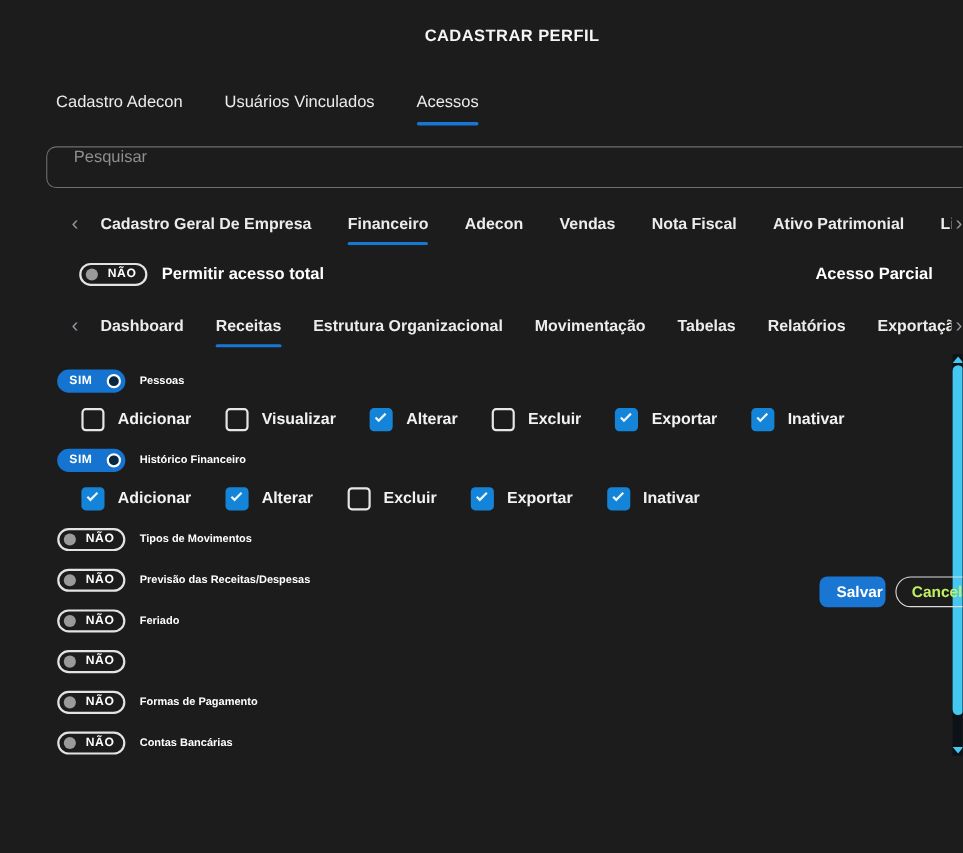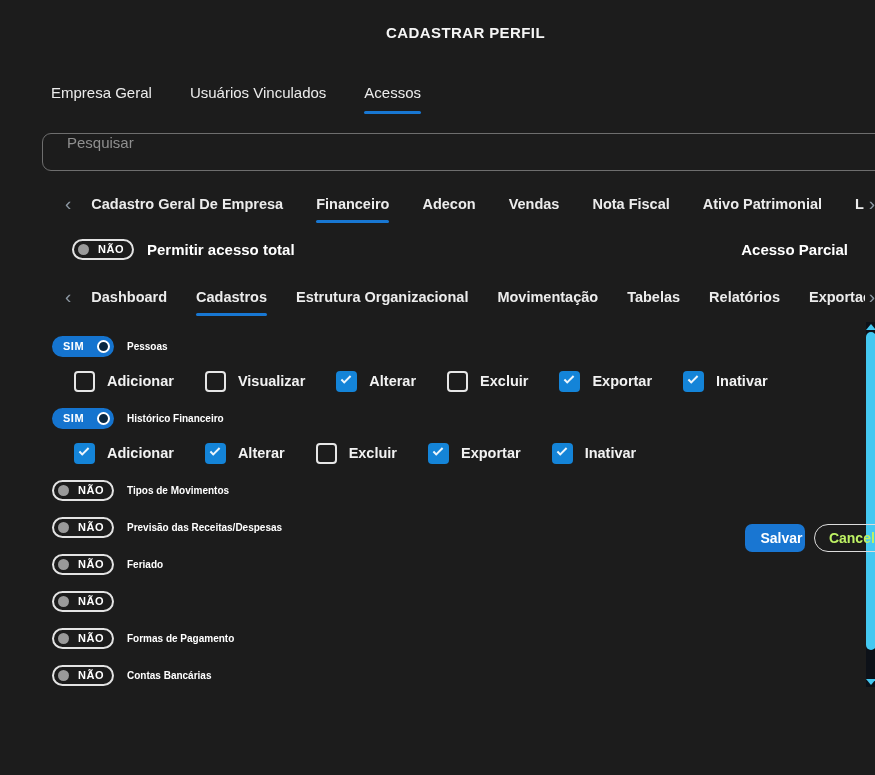--- a/index.html
+++ b/index.html
@@ -153,21 +153,21 @@
 </head>
 <body>
 
 <div class="dialog">
 
   <div class="dialog-title">CADASTRAR PERFIL</div>
   <div class="close-btn">✕</div>
 
   <div class="main-tabs">
     <div class="main-tab">
-      <span>Empresa Geral</span>
+      <span>Cadastro Adecon</span>
       <div class="underline"></div>
     </div>
     <div class="main-tab">
       <span>Usuários Vinculados</span>
       <div class="underline"></div>
     </div>
     <div class="main-tab active">
       <span>Acessos</span>
       <div class="underline"></div>
     </div>
@@ -222,21 +222,21 @@
   </div>
 
   <div class="tab-strip strip-sections">
     <div class="chevron left">‹</div>
     <div class="strip-tabs">
       <div class="strip-tab">
         <span>Dashboard</span>
         <div class="underline"></div>
       </div>
       <div class="strip-tab active">
-        <span>Cadastros</span>
+        <span>Receitas</span>
         <div class="underline"></div>
       </div>
       <div class="strip-tab">
         <span>Estrutura Organizacional</span>
         <div class="underline"></div>
       </div>
       <div class="strip-tab">
         <span>Movimentação</span>
         <div class="underline"></div>
       </div>

